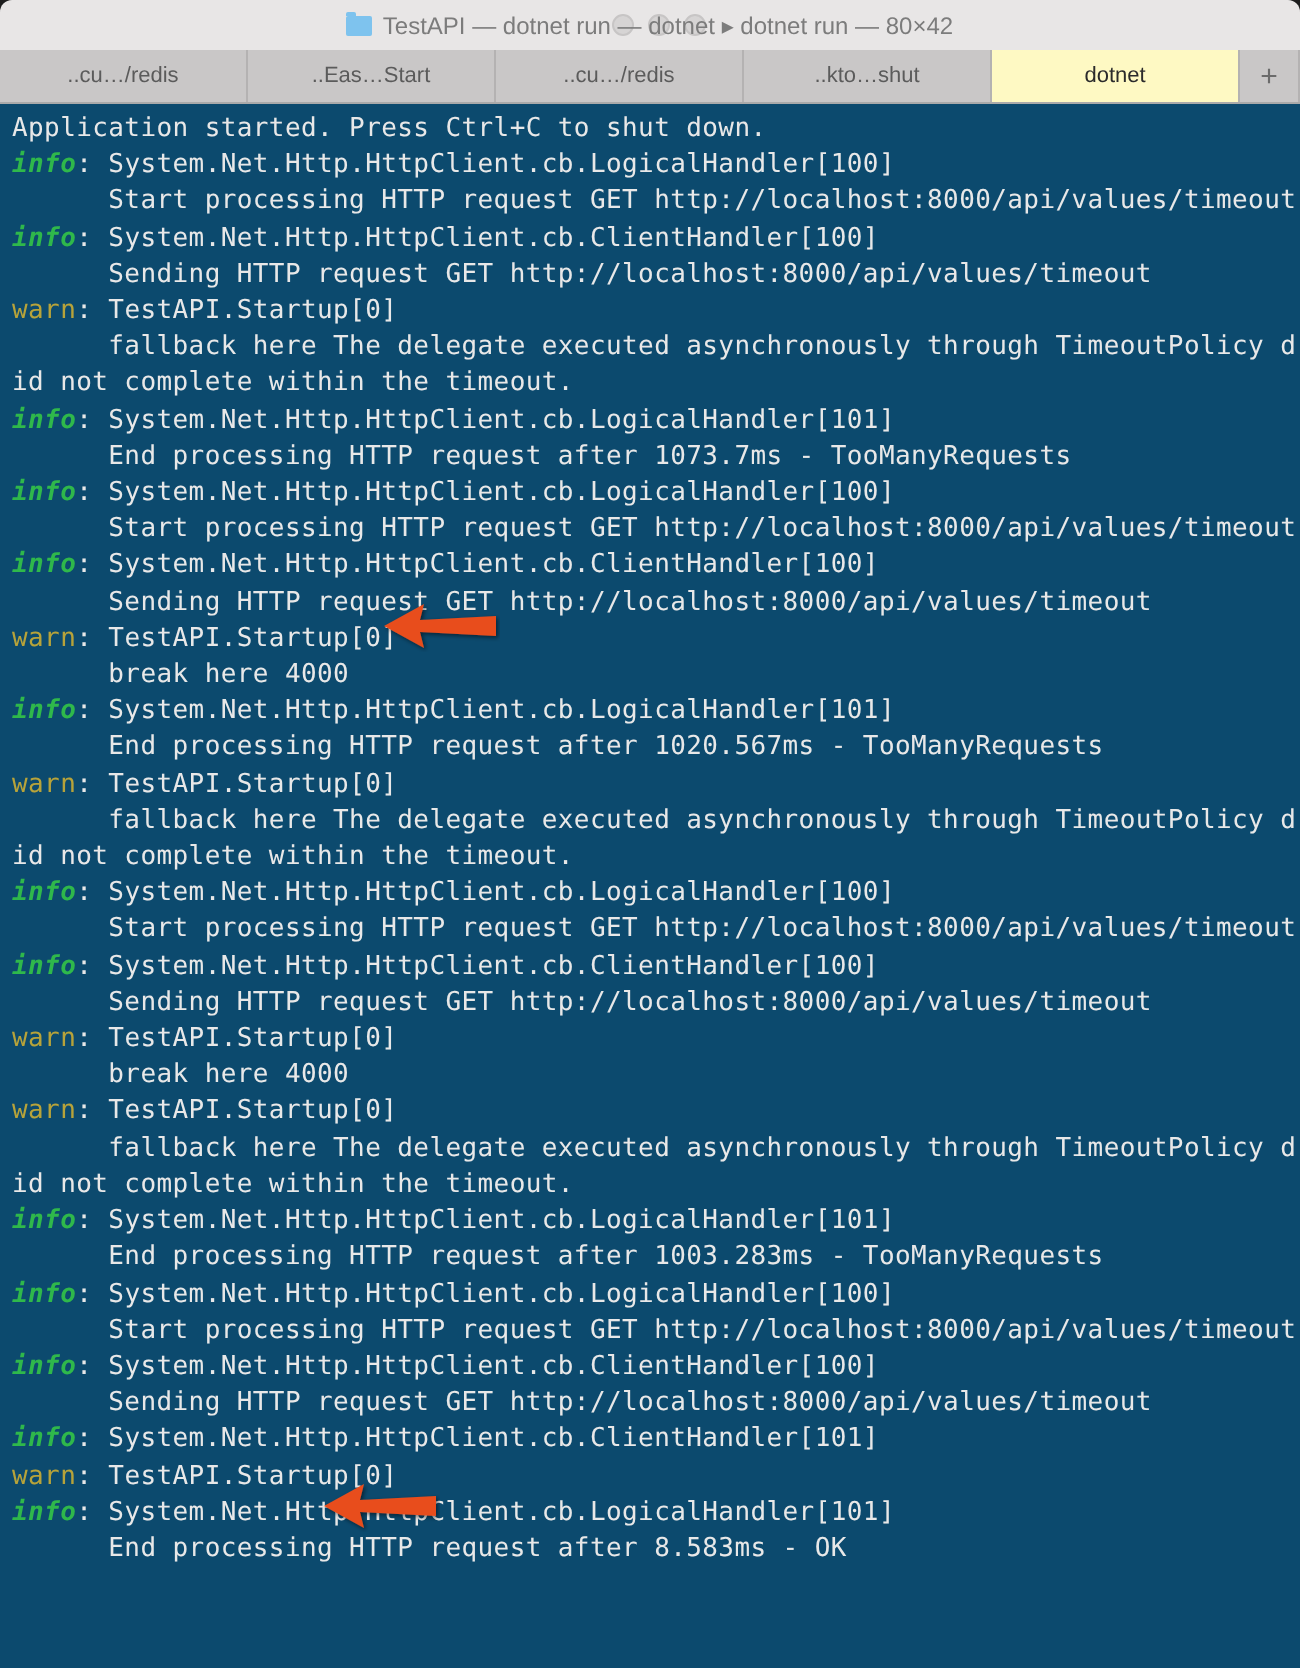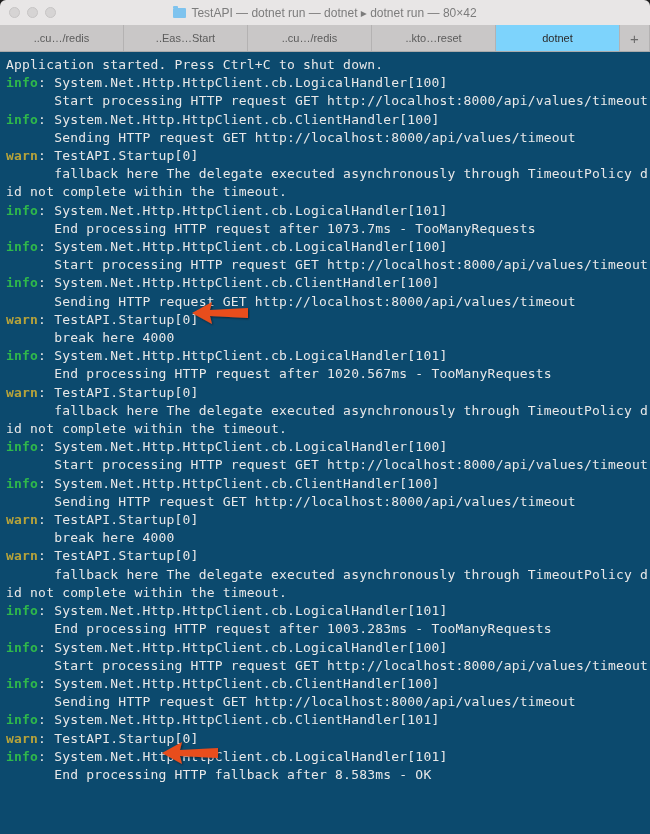--- a/index.html
+++ b/index.html
@@ -11,20 +11,21 @@
     overflow:hidden;
     color:#e8e8e8;
   }
   .title-bar {
     height:25px;
     background:#e8e6e6;
     display:flex; align-items:center;
     position:relative;
     border-top-left-radius:6px; border-top-right-radius:6px;
     font-family:-apple-system,Helvetica,Arial,sans-serif;
+    justify-content:center;
   }
   .traffic { display:flex; gap:7px; margin-left:9px; }
   .tl { width:11px; height:11px; border-radius:50%; background:#d6d4d4; border:1px solid #c7c5c5; }
   .title-text {
     position:absolute; left:0; right:0; text-align:center;
     color:#7c7c7c; font-size:12px; pointer-events:none;
     display:flex; align-items:center; justify-content:center; gap:5px;
   }
   .folder-ic { width:13px; height:10px; background:#7ec3ee; border-radius:1px; position:relative; }
   .folder-ic:before { content:""; position:absolute; top:-2px; left:0; width:5px; height:2px; background:#7ec3ee; border-radius:1px 1px 0 0;}
@@ -35,30 +36,30 @@
     font-size:11px;
     border-bottom:1px solid #aaa;
   }
   .tab {
     flex:1; display:flex; align-items:center; justify-content:center;
     color:#5b5b5b; border-right:1px solid #b4b2b2;
     background:#c9c7c7; cursor:pointer;
     min-width:0;
     white-space:nowrap; overflow:hidden;
   }
-  .tab.active { background:#7dd3fc; color:#2b2b2b; }
+  .tab.active { background:#fef9c3; color:#2b2b2b; }
   .tab.plus { flex:0 0 30px; font-size:15px; color:#6b6b6b; }
   .term {
     background:#0c4a6e; width:650px; height:782px; overflow:hidden;
     padding:4px 6px 0 6px; position:relative;
     letter-spacing:0.2px;
   }
   .line { white-space:pre; line-height:18.2px; }
-  .lvl-info { color:#2fb84b; font-weight:bold; }
-  .lvl-warn { color:#b7a33a; font-weight:bold; }
+  .lvl-info { color:#2fb84b; font-weight:bold;font-style:italic; }
+  .lvl-warn { color:#b7a33a; font-weight:normal; }
   .txt { color:#e8e8e8; }
   .arrow {
     position:absolute; width:60px; height:26px; pointer-events:none;
   }
   .arrow svg { width:100%; height:100%; }
 </style>
 </head>
 <body>
 
 <div class="title-bar">
@@ -70,21 +71,21 @@
   <div class="title-text">
     <span class="folder-ic"></span>
     <span>TestAPI — dotnet run — dotnet ▸ dotnet run — 80×42</span>
   </div>
 </div>
 
 <div class="tab-bar" id="tabbar">
     <div class="tab">..cu…/redis</div>
     <div class="tab">..Eas…Start</div>
     <div class="tab">..cu…/redis</div>
-    <div class="tab">..kto…reset</div>
+    <div class="tab">..kto…shut</div>
     <div class="tab active">dotnet</div>
     <div class="tab plus">+</div>
   </div>
 
 <div class="term" id="term">
     <div class="line"><span class="txt">Application started. Press Ctrl+C to shut down.</span></div>
     <div class="line"><span class="lvl-info">info</span><span class="txt">: System.Net.Http.HttpClient.cb.LogicalHandler[100]</span></div>
     <div class="line"><span class="txt">      Start processing HTTP request GET http://localhost:8000/api/values/timeout</span></div>
     <div class="line"><span class="lvl-info">info</span><span class="txt">: System.Net.Http.HttpClient.cb.ClientHandler[100]</span></div>
     <div class="line"><span class="txt">      Sending HTTP request GET http://localhost:8000/api/values/timeout</span></div>
@@ -115,21 +116,21 @@
     <div class="line"><span class="txt">id not complete within the timeout.</span></div>
     <div class="line"><span class="lvl-info">info</span><span class="txt">: System.Net.Http.HttpClient.cb.LogicalHandler[101]</span></div>
     <div class="line"><span class="txt">      End processing HTTP request after 1003.283ms - TooManyRequests</span></div>
     <div class="line"><span class="lvl-info">info</span><span class="txt">: System.Net.Http.HttpClient.cb.LogicalHandler[100]</span></div>
     <div class="line"><span class="txt">      Start processing HTTP request GET http://localhost:8000/api/values/timeout</span></div>
     <div class="line"><span class="lvl-info">info</span><span class="txt">: System.Net.Http.HttpClient.cb.ClientHandler[100]</span></div>
     <div class="line"><span class="txt">      Sending HTTP request GET http://localhost:8000/api/values/timeout</span></div>
     <div class="line"><span class="lvl-info">info</span><span class="txt">: System.Net.Http.HttpClient.cb.ClientHandler[101]</span></div>
     <div class="line"><span class="lvl-warn">warn</span><span class="txt">: TestAPI.Startup[0]</span></div>
     <div class="line"><span class="lvl-info">info</span><span class="txt">: System.Net.Http.HttpClient.cb.LogicalHandler[101]</span></div>
-    <div class="line"><span class="txt">      End processing HTTP fallback after 8.583ms - OK</span></div>
+    <div class="line"><span class="txt">      End processing HTTP request after 8.583ms - OK</span></div>
   </div>
 
 <div class="arrow" style="top: 300px; left: 190px;"><svg viewBox="0 0 60 26">
       <defs>
         <filter id="ds" x="-20%" y="-20%" width="140%" height="140%">
           <feDropShadow dx="1" dy="1" stdDeviation="1" flood-opacity="0.5"></feDropShadow>
         </filter>
       </defs>
       <g filter="url(#ds)">
         <path d="M58 8 L20 10 L22 2 L2 13 L22 24 L20 16 L58 18 Z" fill="#e84d1c"></path>

